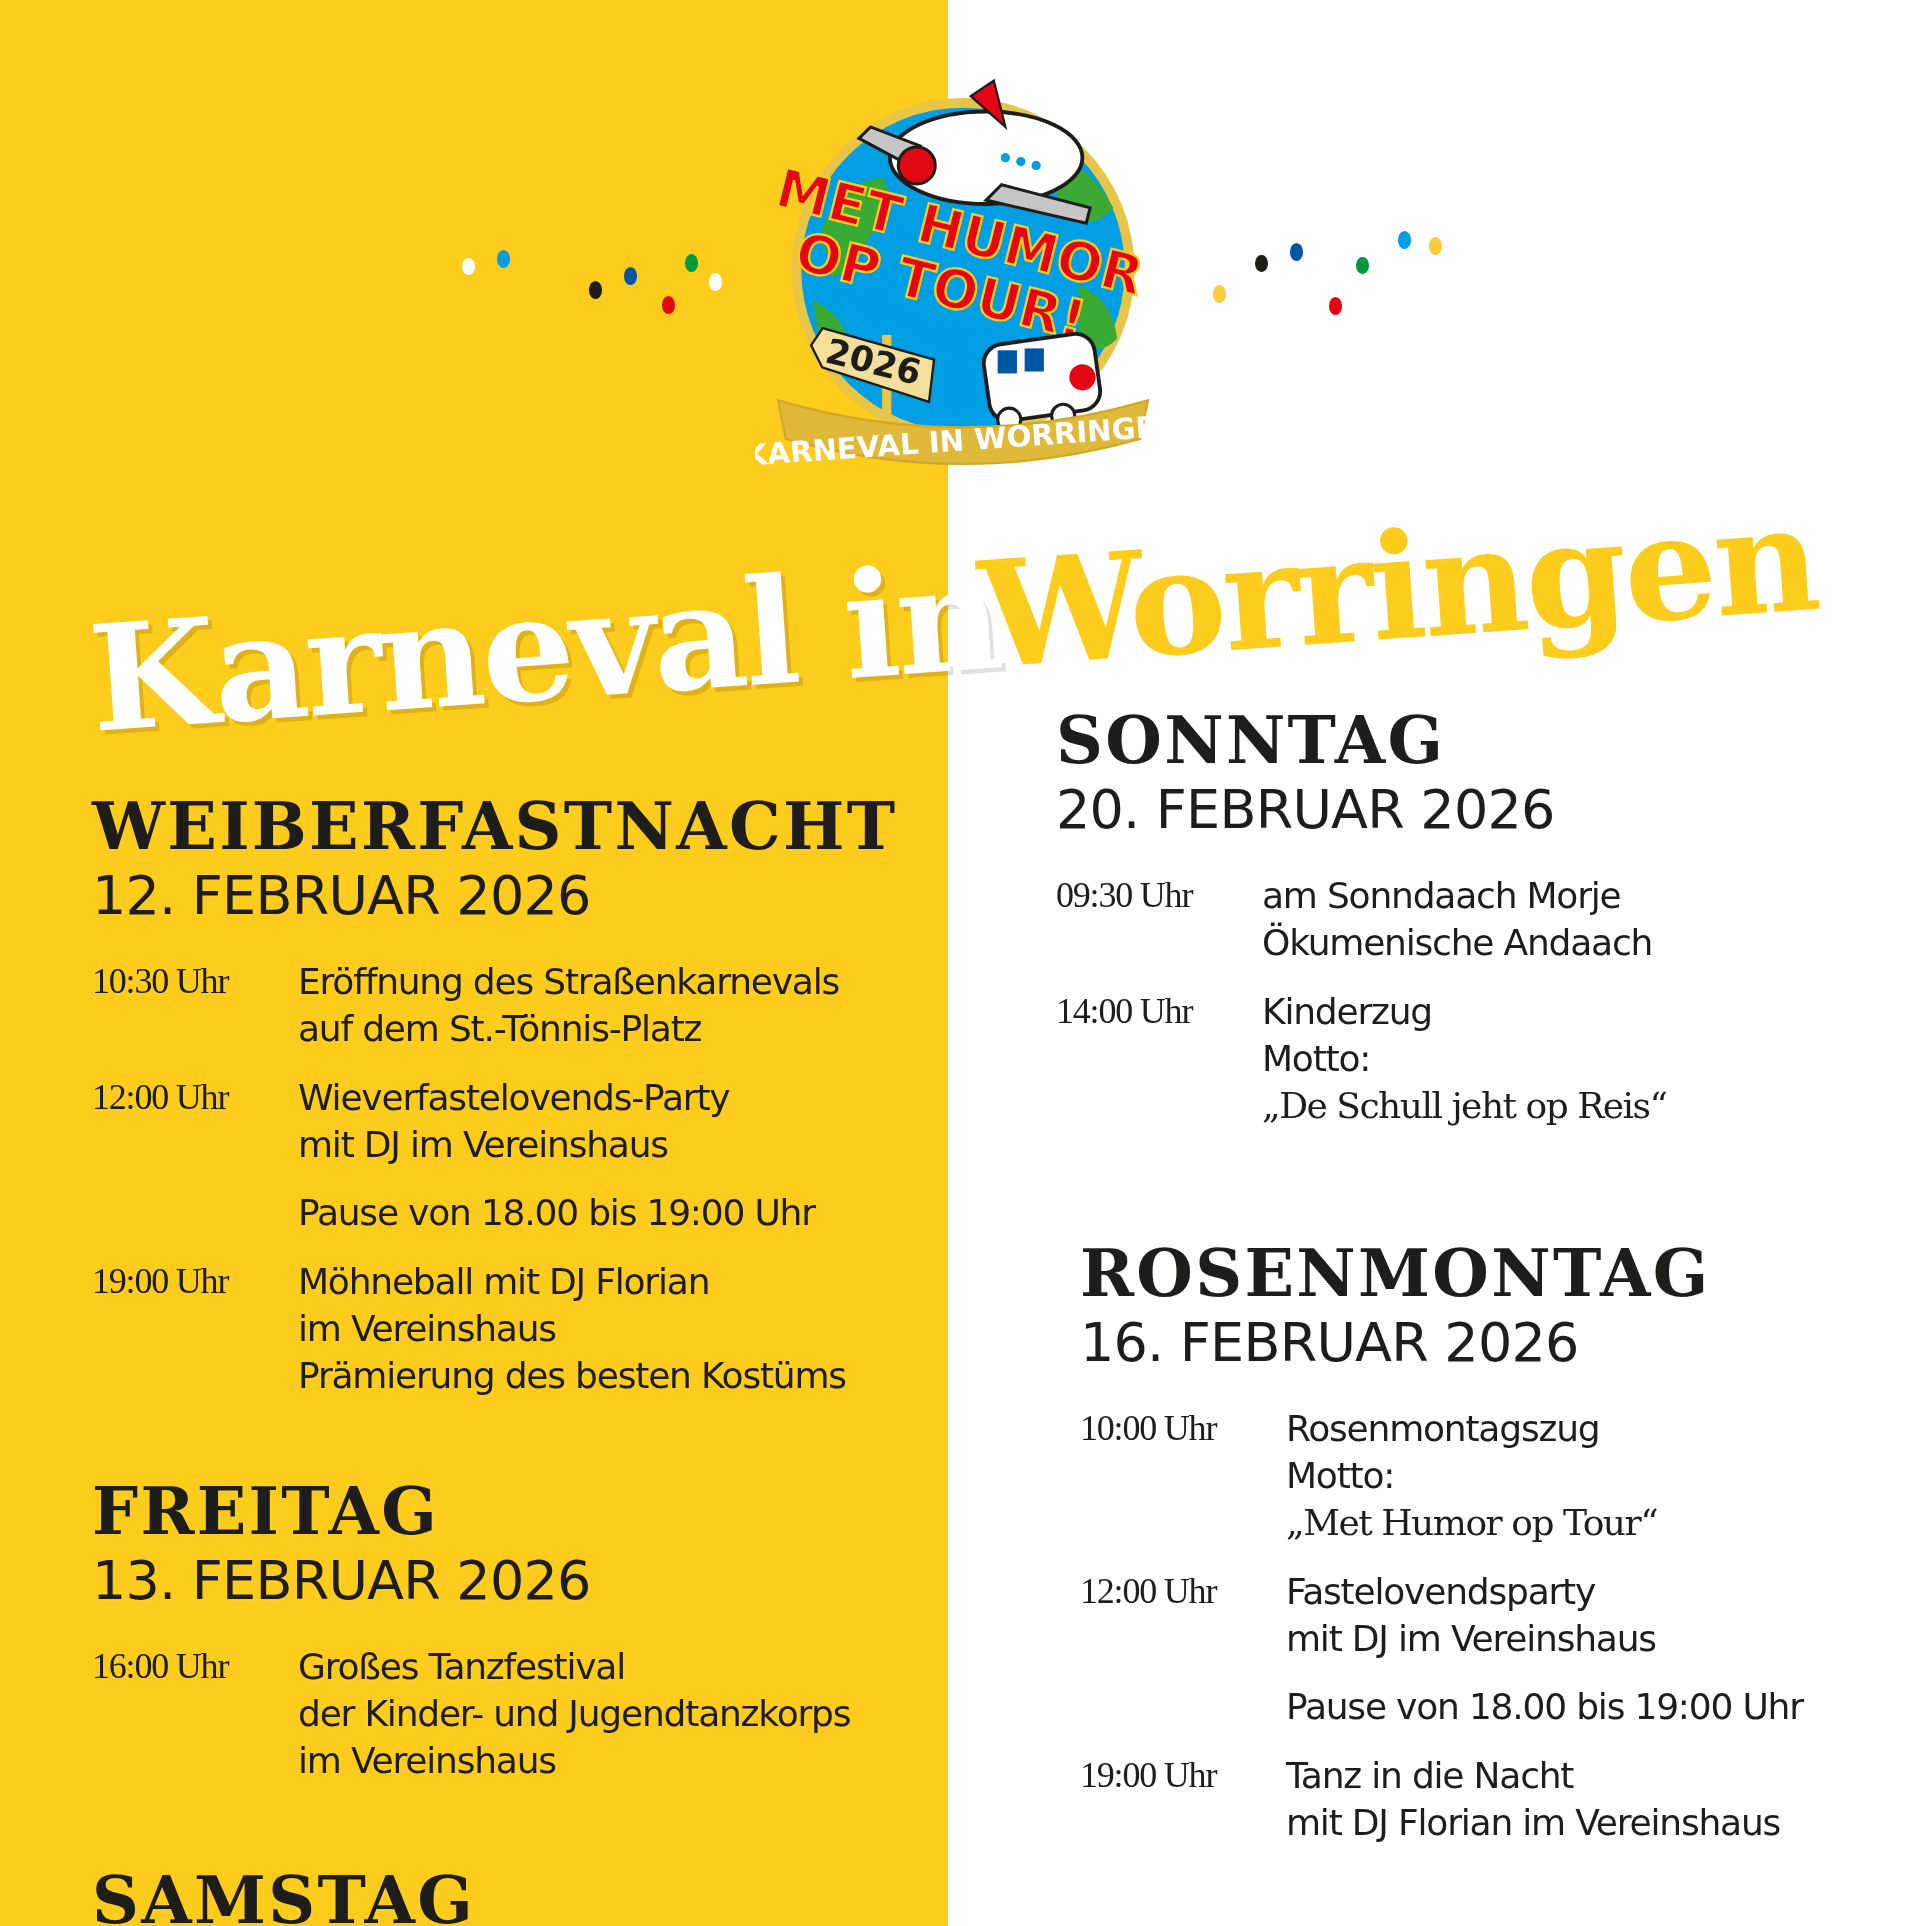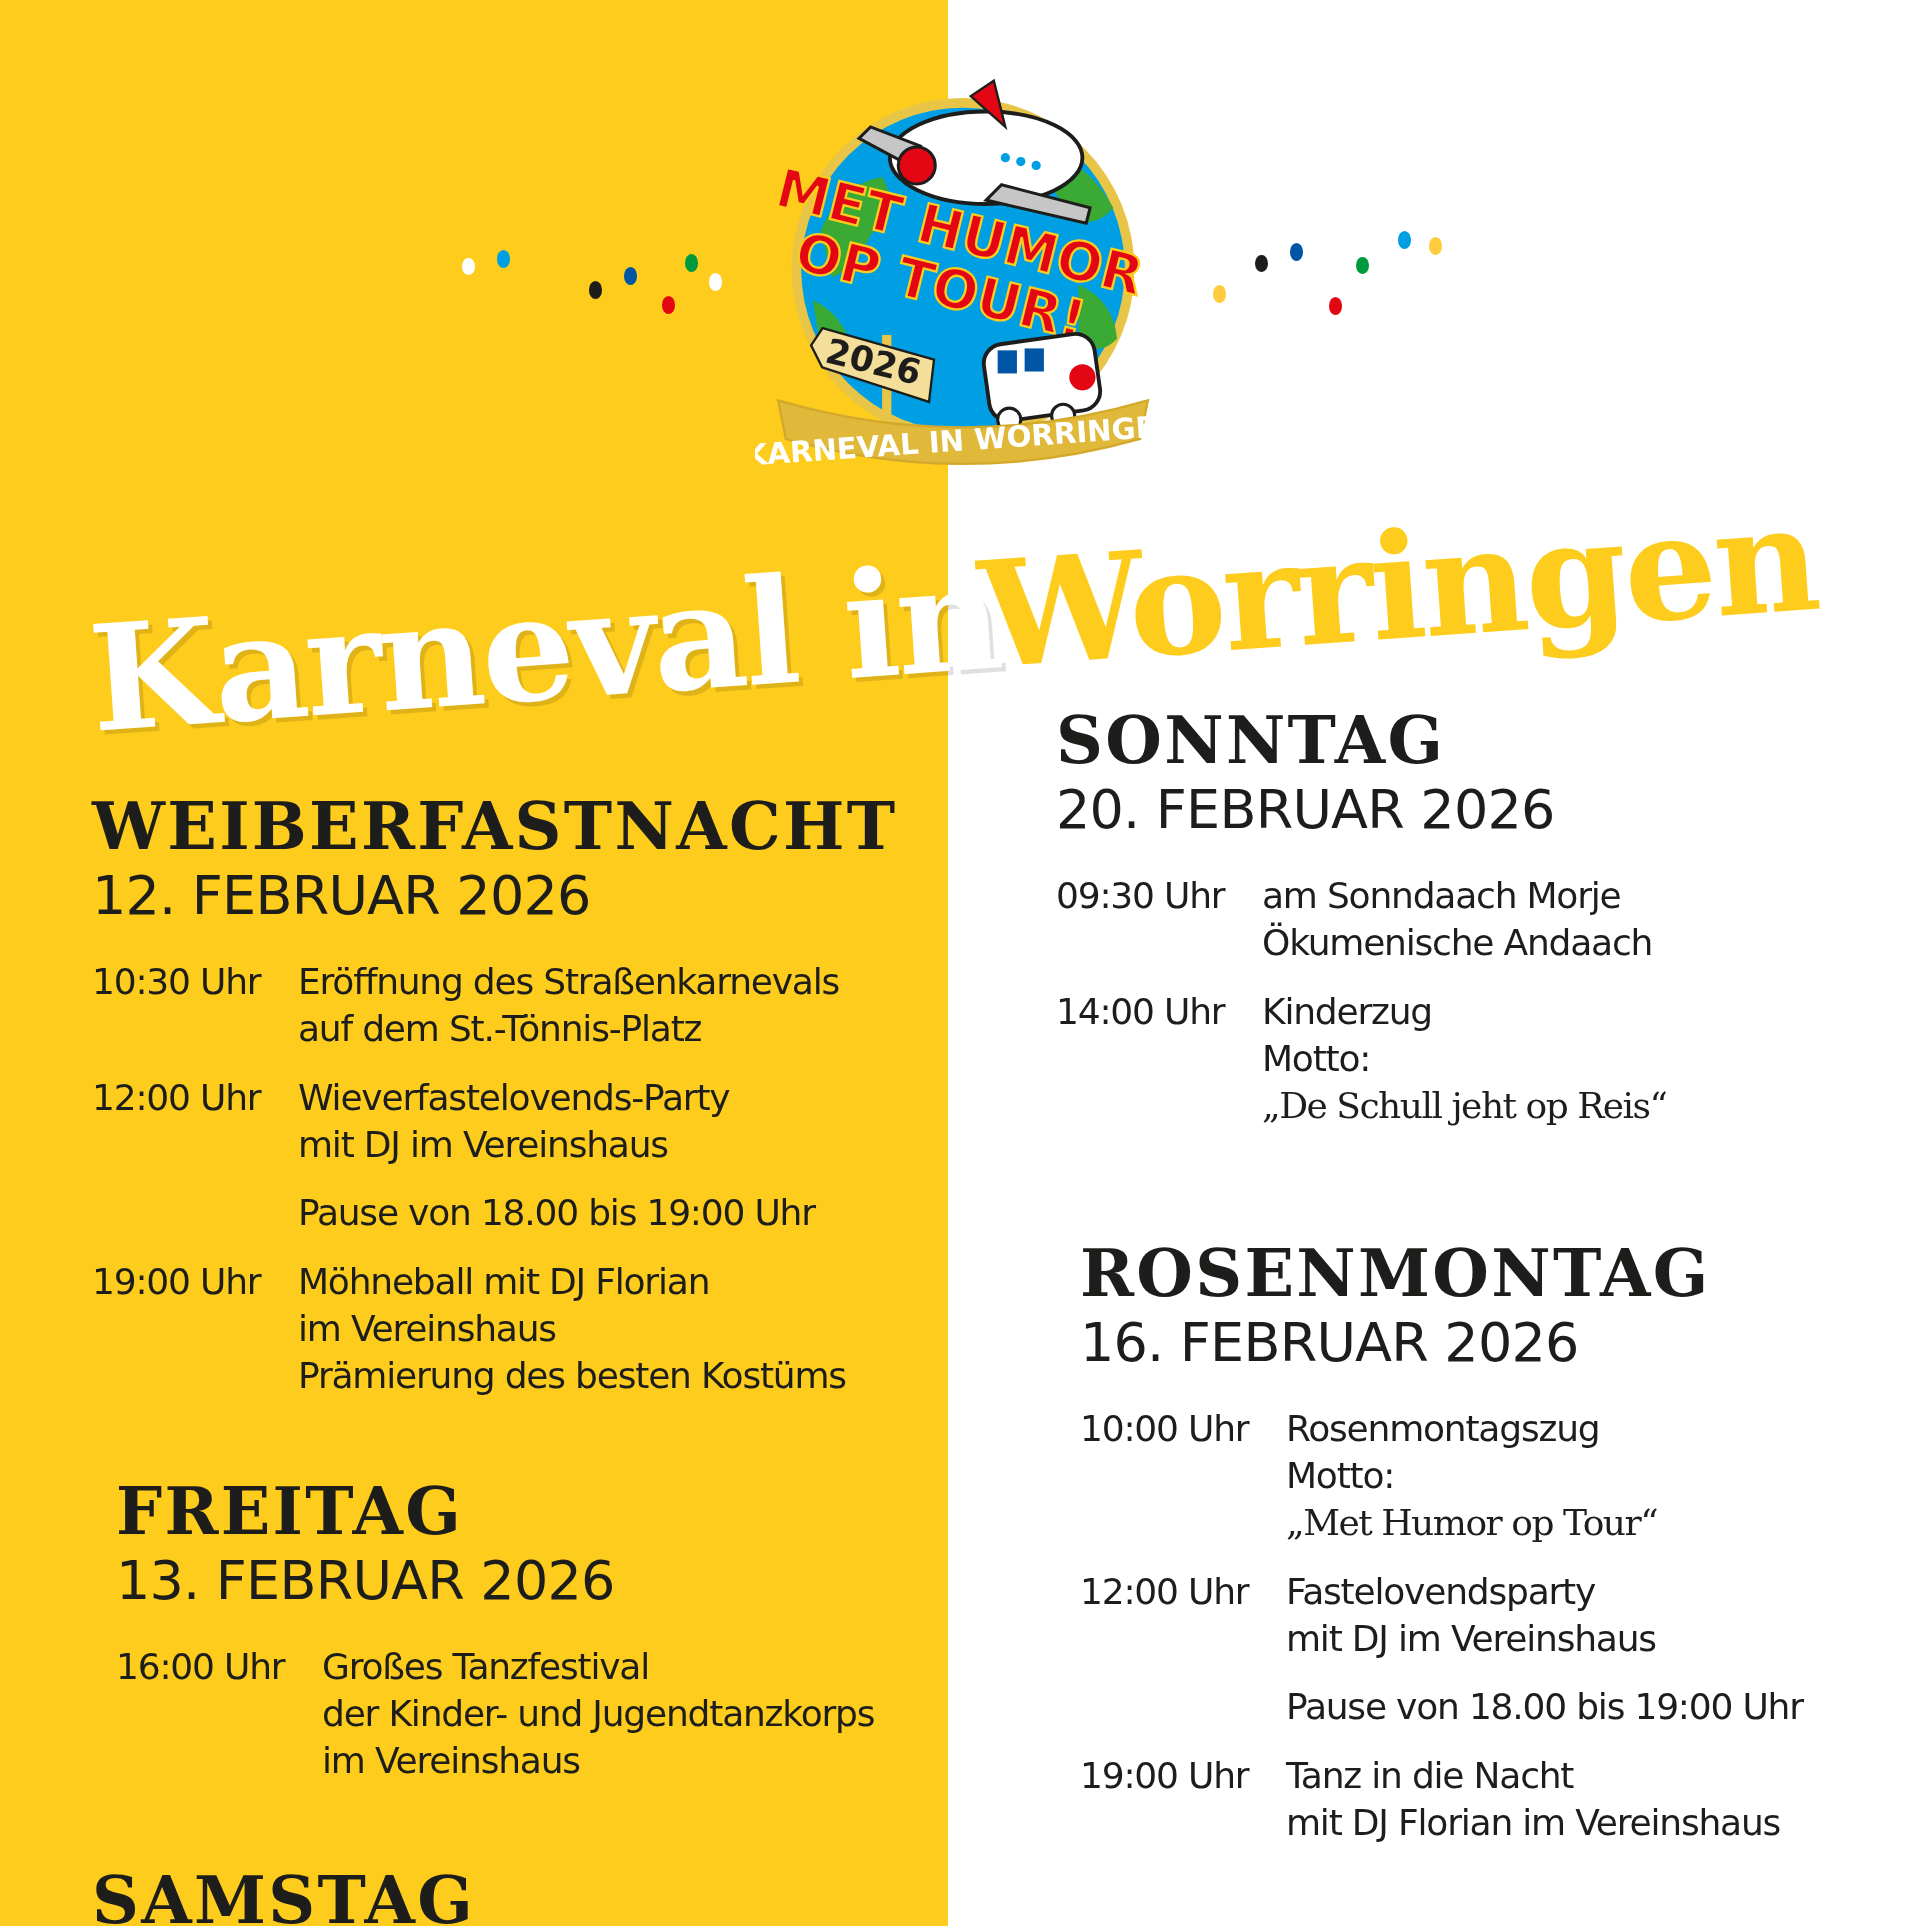--- a/index.html
+++ b/index.html
@@ -19,21 +19,21 @@
   .hl-left { left:0; top:69px; font-size:146px; color:#ffffff; transform:rotate(-4deg);
              text-shadow:3.9px 4.6px 0 rgba(0,0,0,0.12); letter-spacing:-3.1px; }
   .hl-right { left:890px; top:7.7px; font-size:146px; color:#fecc1c; transform:rotate(-4deg);
               letter-spacing:-3.1px; }
 
   .section { position:absolute; }
   .day { font-family:"DejaVu Serif", serif; font-weight:bold; font-size:65px; line-height:73px; letter-spacing:2.3px; }
   .date { font-family:"DejaVu Sans", sans-serif; font-size:54px; line-height:62px; margin-top:2.3px; letter-spacing:-0.8px; }
   .events { margin-top:31px; }
   .ev { display:flex; font-family:"DejaVu Sans", sans-serif; font-size:36px; line-height:47px; margin-bottom:21.6px; letter-spacing:-1.2px; }
-  .ev .t { width:206px; flex:none; }
+  .ev .t { width:206px; flex:none;font-family:Liberation Serif, serif; }
   .ev .d { flex:1; }
   .ev .d div { white-space:nowrap; }
   .bold { font-weight:normal; font-family:"DejaVu Serif", serif; letter-spacing:-1.5px; }
 </style>
 </head>
 <body>
 
 <div class="bg-yellow"></div>
 <div class="bg-white"></div>
 
@@ -126,21 +126,21 @@
       <div class="t">19:00 Uhr</div>
       <div class="d">
           <div>Möhneball mit DJ Florian</div>
           <div>im Vereinshaus</div>
           <div>Prämierung des besten Kostüms</div>
         </div>
     </div>
   </div>
 </div>
 
-<div class="section" style="left:92px;top:1475px;width:847px;margin-left:24px;">
+<div class="section" style="left:92px;top:1475px;width:847px;">
   <div class="day">FREITAG</div>
   <div class="date">13. FEBRUAR 2026</div>
   <div class="events">
     <div class="ev">
       <div class="t">16:00 Uhr</div>
       <div class="d">
           <div>Großes Tanzfestival</div>
           <div>der Kinder- und Jugendtanzkorps</div>
           <div>im Vereinshaus</div>
         </div>

